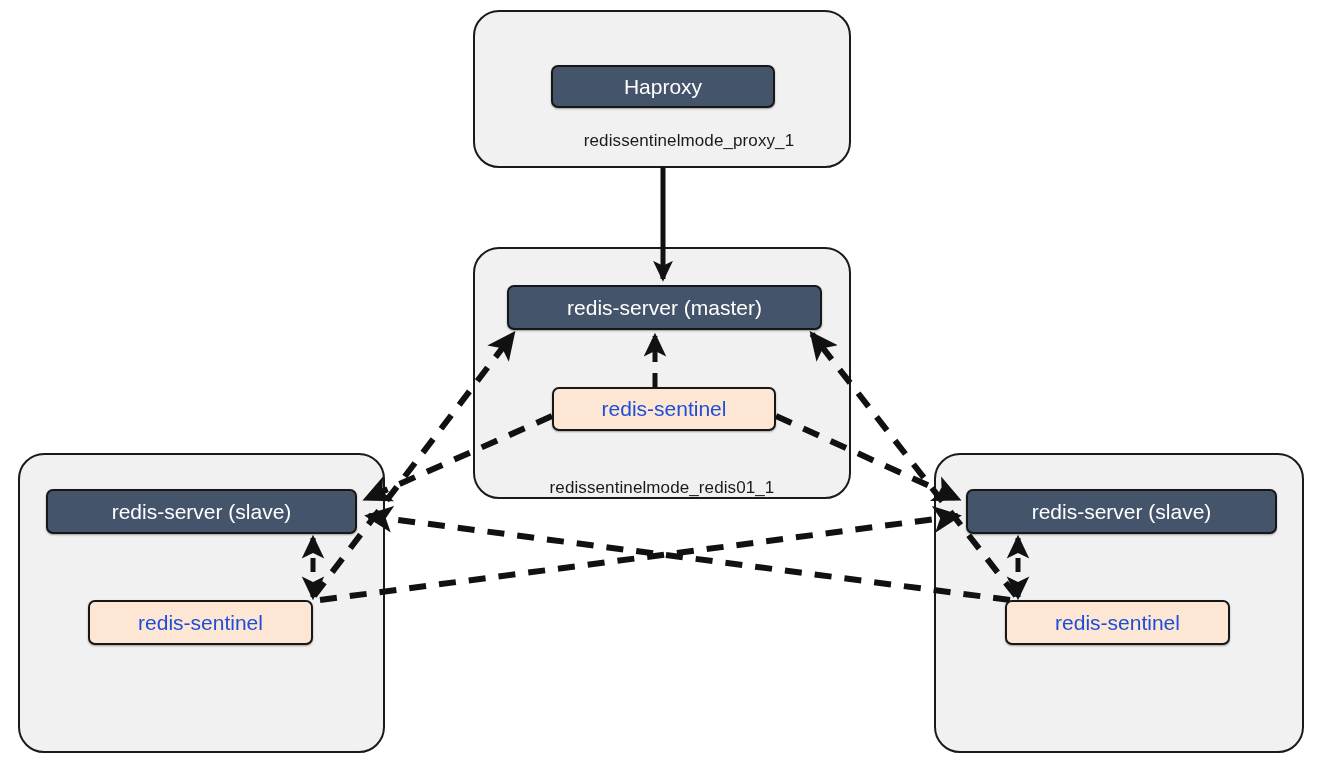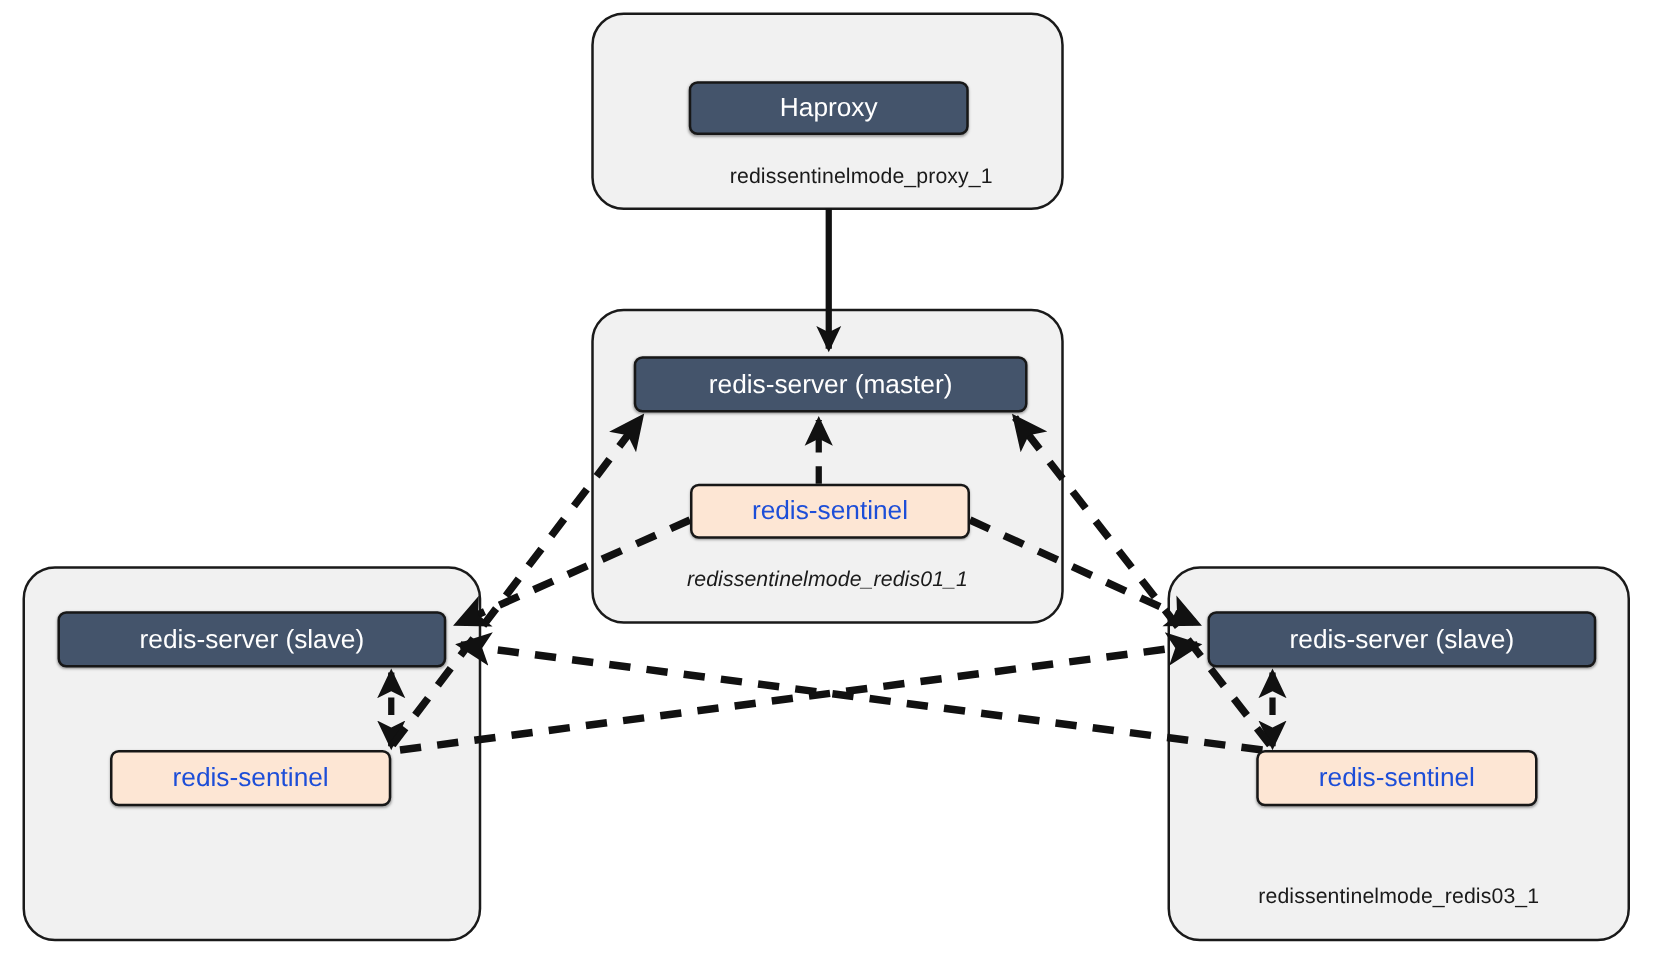--- a/index.html
+++ b/index.html
@@ -162,34 +162,31 @@
   <div class="host-label" style="left:451px; top:131px; width:444px;margin-left:16px;">
     <span>redissentinelmode_proxy_1</span>
   </div>
 
   <div class="node dark" style="left:507px; top:285px; width:315px; height:45px;">
     <span>redis-server (master)</span>
   </div>
   <div class="node peach" style="left:552px; top:387px; width:224px; height:44px;">
     <span>redis-sentinel</span>
   </div>
-  <div class="host-label" style="left:473px; top:454px; width:378px;font-style:italic;">
+  <div class="host-label" style="left:473px; top:478px; width:378px;">
     <span>redissentinelmode_redis01_1</span>
   </div>
 
   <div class="node dark" style="left:46px; top:489px; width:311px; height:45px;">
     <span>redis-server (slave)</span>
   </div>
   <div class="node peach" style="left:88px; top:600px; width:225px; height:45px;">
     <span>redis-sentinel</span>
   </div>
 
   <div class="node dark" style="left:966px; top:489px; width:311px; height:45px;">
     <span>redis-server (slave)</span>
   </div>
   <div class="node peach" style="left:1005px; top:600px; width:225px; height:45px;">
     <span>redis-sentinel</span>
   </div>
-  <div class="host-label" style="left:934px; top:707px; width:370px;">
-    <span>redissentinelmode_redis03_1</span>
-  </div>
 
 </div>
 
 </body></html>

